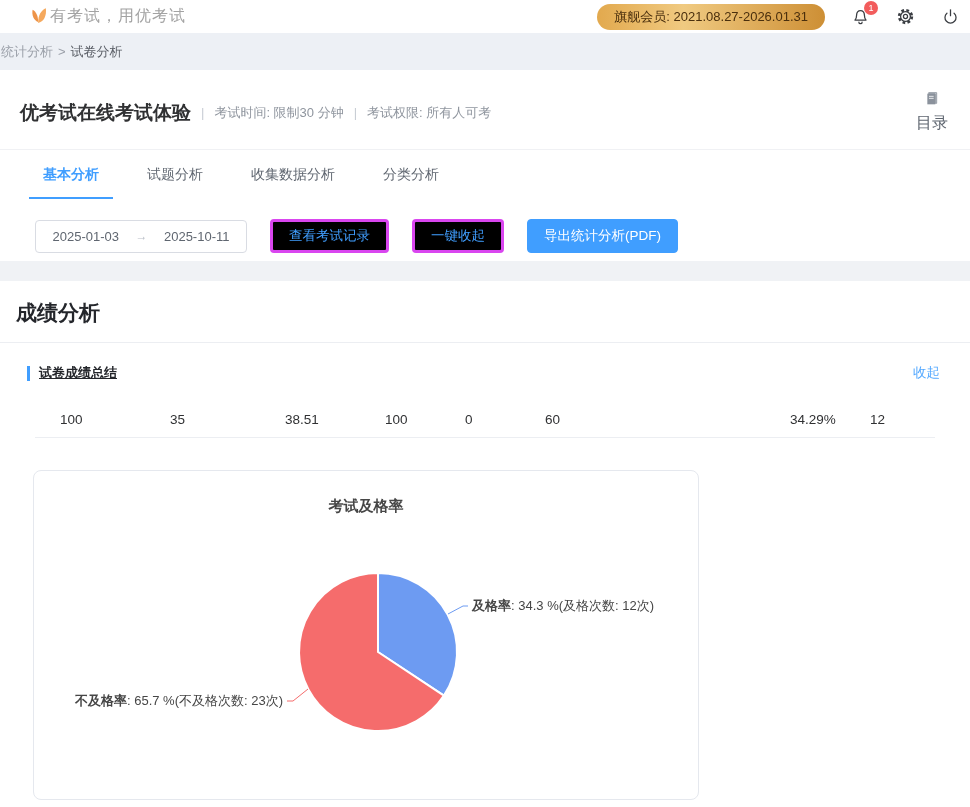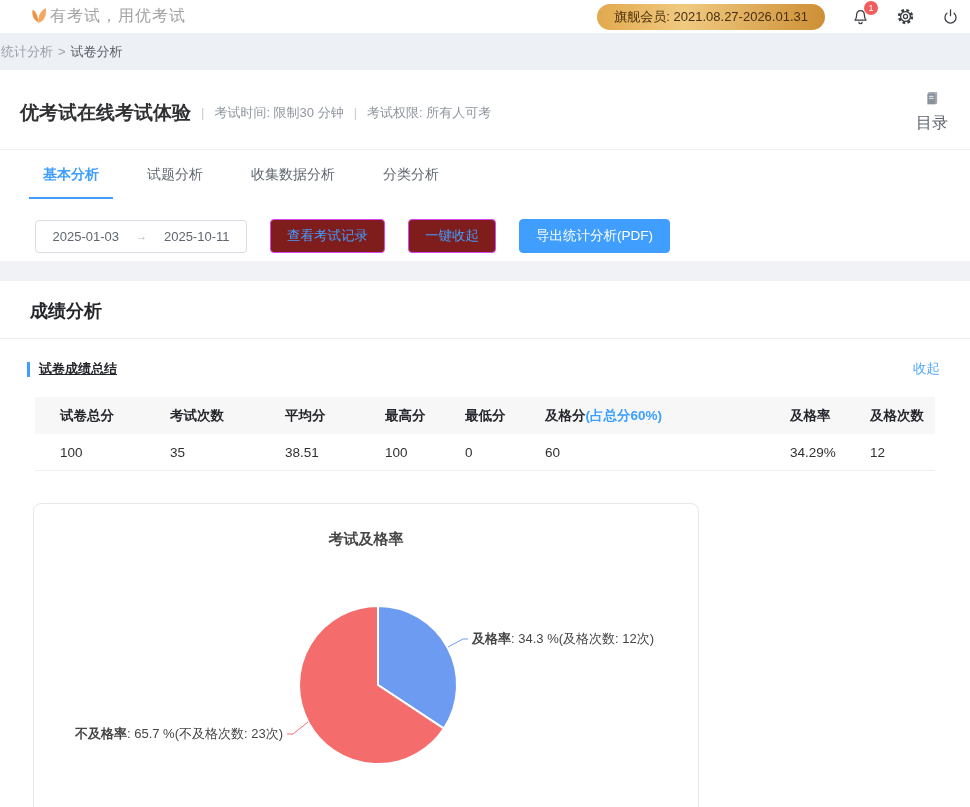--- a/index.html
+++ b/index.html
@@ -34,28 +34,28 @@
   .hr { border-top:1px solid #f0f1f4; }
   .tabs { display:flex; padding-left:29px; margin-top:12px; }
   .tab { font-size:14px; color:#5f6670; padding:4px 14px 13px; margin-right:20px; cursor:pointer; }
   .tab.active { color:#409eff; font-weight:bold; border-bottom:2px solid #409eff; }
   .controls { display:flex; align-items:center; margin:20px 0 0 35px; gap:23px; }
   .date-range { width:212px; height:33px; border:1px solid #d9dce3; border-radius:4px; display:flex;
     align-items:center; justify-content:space-evenly; font-size:13px; color:#5f6670; background:#fff; cursor:pointer; }
   .date-arrow { color:#b9bec7; font-size:12px; }
   .btn { height:34px; border-radius:4px; font-size:13.5px; padding:0 16px; cursor:pointer;
     font-family:inherit; }
-  .btn-outline { background:#7f1d1d; border:1px solid #d946ef; color:#409eff; }
+  .btn-outline { background:#000000; border:3px solid #d946ef; color:#409eff; }
   .btn-primary { background:#409eff; border:1px solid #409eff; color:#fff; }
 
   .page-gap { height:20px; background:#f0f2f5; }
 
   
   .score-section { background:#fff; padding-top:18px; }
-  .section-title { font-size:18px; font-weight:bold; color:#24262b; padding-left:30px; }
+  .section-title { font-size:21px; font-weight:bold; color:#24262b; padding-left:16px; }
   .section-hr { border-top:1px solid #eceef2; margin-top:15px; }
   .summary-row { display:flex; align-items:center; margin:21px 30px 0 27px; }
   .blue-bar { width:3px; height:15px; background:#409eff; margin-right:9px; }
   .summary-title { font-size:13px; font-weight:bold; color:#24262b;text-decoration:underline; }
   .collapse-link { margin-left:auto; font-size:13.5px; color:#55a9ff; cursor:pointer; }
 
   .score-table { margin:19px 35px 0 35px; font-size:13.5px; }
   .t-row { display:grid; grid-template-columns:110px 115px 100px 80px 80px 245px 80px auto;
     align-items:center; height:37px; padding-left:25px; }
   .t-head { background:#f7f7f8; font-weight:bold; color:#24262b; }
@@ -154,30 +154,20 @@
   <div class="section-title">成绩分析</div>
   <div class="section-hr"></div>
 
   <div class="summary-row">
     <span class="blue-bar"></span>
     <span class="summary-title">试卷成绩总结</span>
     <span class="collapse-link">收起</span>
   </div>
 
   <div class="score-table">
-    <div class="t-row t-head">
-      <div>试卷总分</div>
-      <div>考试次数</div>
-      <div>平均分</div>
-      <div>最高分</div>
-      <div>最低分</div>
-      <div><span>及格分</span><span class="head-note">(占总分60%)</span></div>
-      <div>及格率</div>
-      <div>及格次数</div>
-    </div>
     <div class="t-row t-body">
       <div>100</div>
       <div>35</div>
       <div>38.51</div>
       <div>100</div>
       <div>0</div>
       <div>60</div>
       <div>34.29%</div>
       <div>12</div>
     </div>

